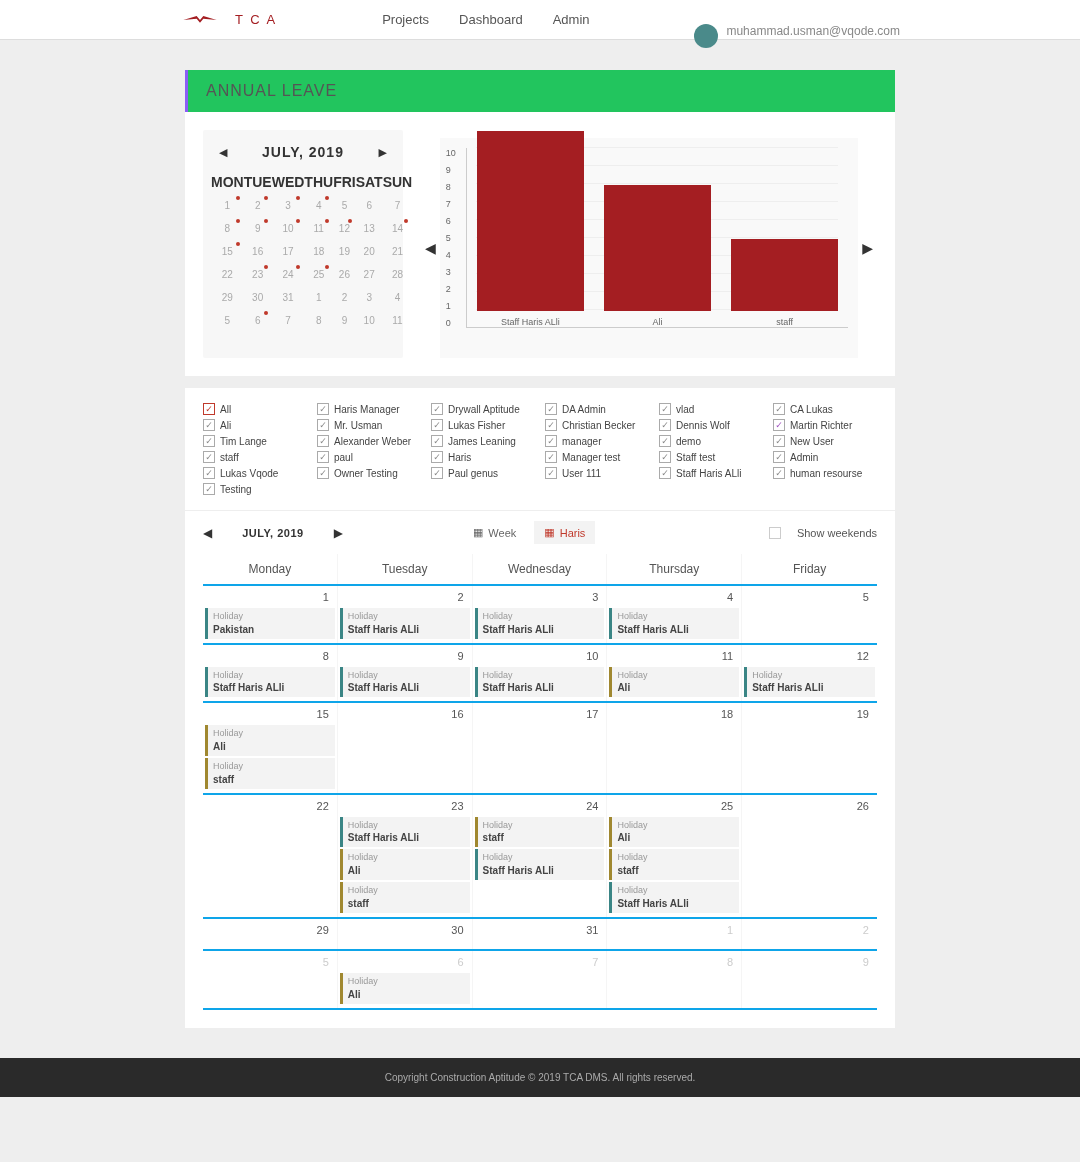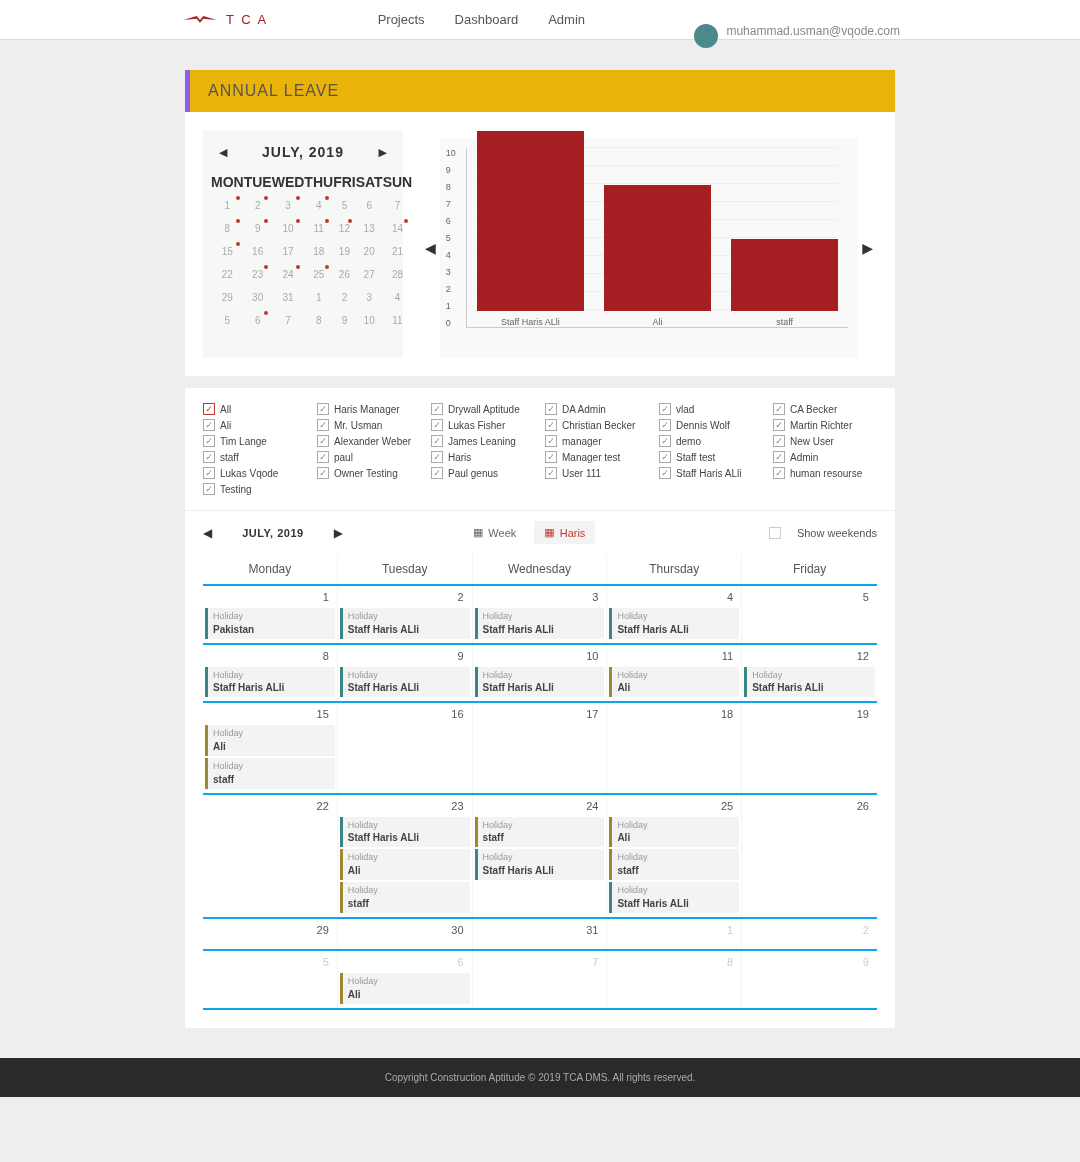--- a/index.html
+++ b/index.html
@@ -1,25 +1,25 @@
 <!DOCTYPE html>
 <html><head>
 <meta charset="utf-8">
 <style>
 *{box-sizing:border-box;margin:0;padding:0;}
 body{font-family:'Segoe UI',Arial,sans-serif;background:#eee;color:#333;font-size:13px;}
 .topbar{background:#fff;border-bottom:1px solid #ddd;height:40px;display:flex;align-items:center;padding:0 180px;}
-.logo{display:flex;align-items:center;gap:6px;color:#a41e22;font-weight:500;letter-spacing:2px;}
+.logo{display:flex;align-items:center;gap:15px;color:#a41e22;font-weight:500;letter-spacing:2px;}
 .logo svg{width:40px;height:16px;}
 .nav{flex:1;display:flex;justify-content:center;gap:30px;}
 .nav a{color:#555;text-decoration:none;font-size:13px;}
 .user{display:flex;align-items:flex-start;gap:8px;color:#888;font-size:12px;margin-top:32px;}
 .avatar{width:24px;height:24px;border-radius:50%;background:#4a8a8a;}
 .container{max-width:710px;margin:30px auto 0;}
-.page-title{background:#eab308;border-left:5px solid #8b5cf6;padding:12px 18px;font-size:16px;color:#555;letter-spacing:1px;}
+.page-title{background:#22c55e;border-left:3px solid #8b5cf6;padding:12px 18px;font-size:16px;color:#555;letter-spacing:1px;}
 .content{background:#fff;padding:0;margin-top:0;}
 .top-row{display:flex;gap:18px;padding:18px;}
 .mini-cal{width:200px;background:#f7f7f7;border-radius:2px;padding:10px 8px;}
 .mini-cal-head{display:flex;align-items:center;justify-content:space-between;padding:4px 8px 10px;}
 .mini-cal-head .title{font-weight:700;font-size:14px;color:#333;letter-spacing:1px;}
 .mini-cal-head .nav-btn{cursor:pointer;font-size:11px;color:#333;}
 .mini-cal table{width:100%;border-collapse:collapse;font-size:10px;text-align:center;}
 .mini-cal th{color:#333;font-weight:700;padding:4px 0;font-size:14px;}
 .mini-cal td{color:#aaa;padding:6px 0;position:relative;font-size:10px;}
 .mini-cal td.dot::after{content:'';position:absolute;top:2px;right:4px;width:4px;height:4px;background:#c0392b;border-radius:50%;}
@@ -238,21 +238,21 @@
           <div class="filter-item">
             <span class="cb checked "></span>
             <span>DA Admin</span>
           </div>
           <div class="filter-item">
             <span class="cb checked "></span>
             <span>vlad</span>
           </div>
           <div class="filter-item">
             <span class="cb checked "></span>
-            <span>CA Becker</span>
+            <span>CA Lukas</span>
           </div>
           <div class="filter-item">
             <span class="cb checked "></span>
             <span>Ali</span>
           </div>
           <div class="filter-item">
             <span class="cb checked "></span>
             <span>Mr. Usman</span>
           </div>
           <div class="filter-item">

